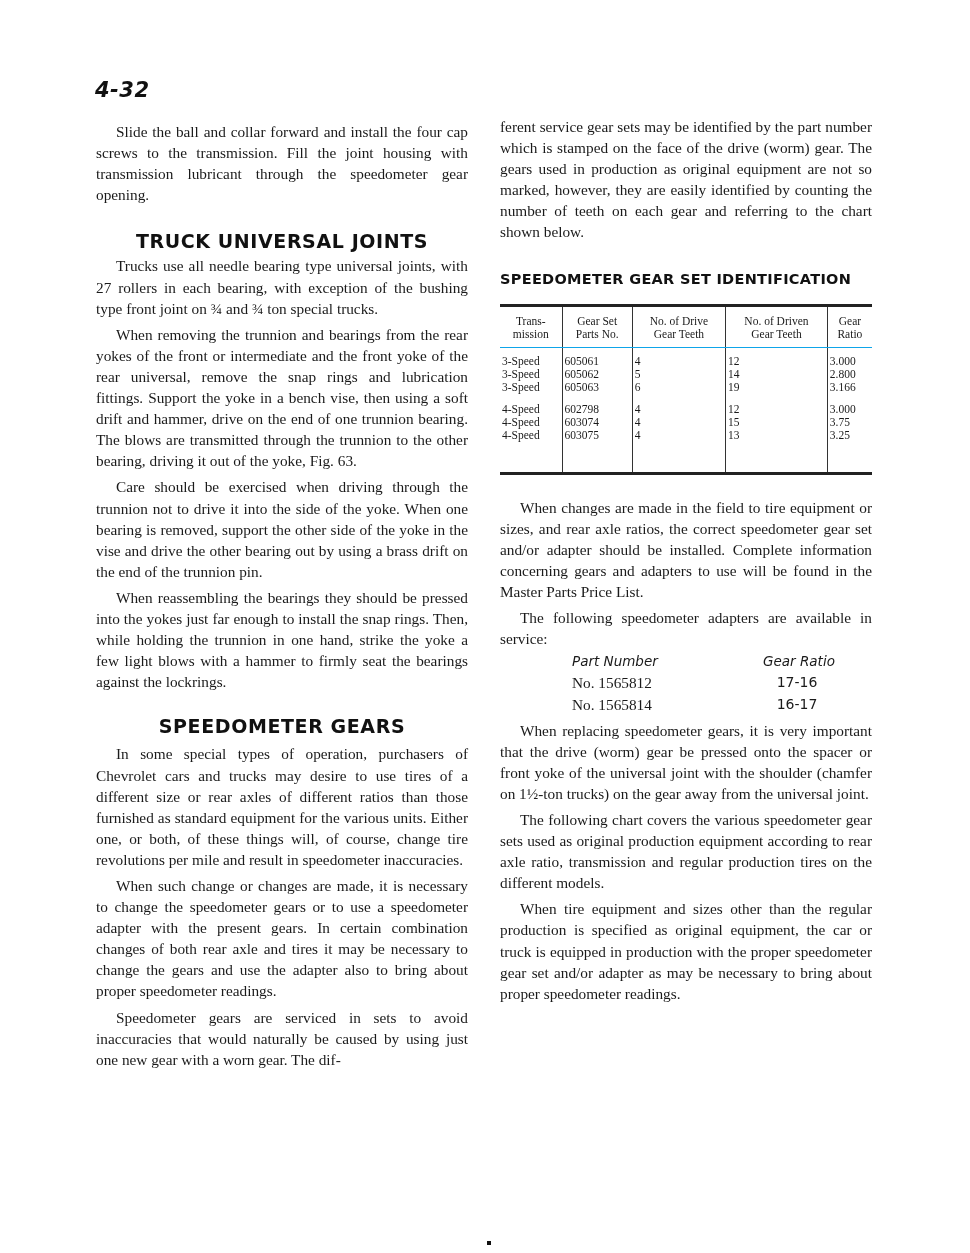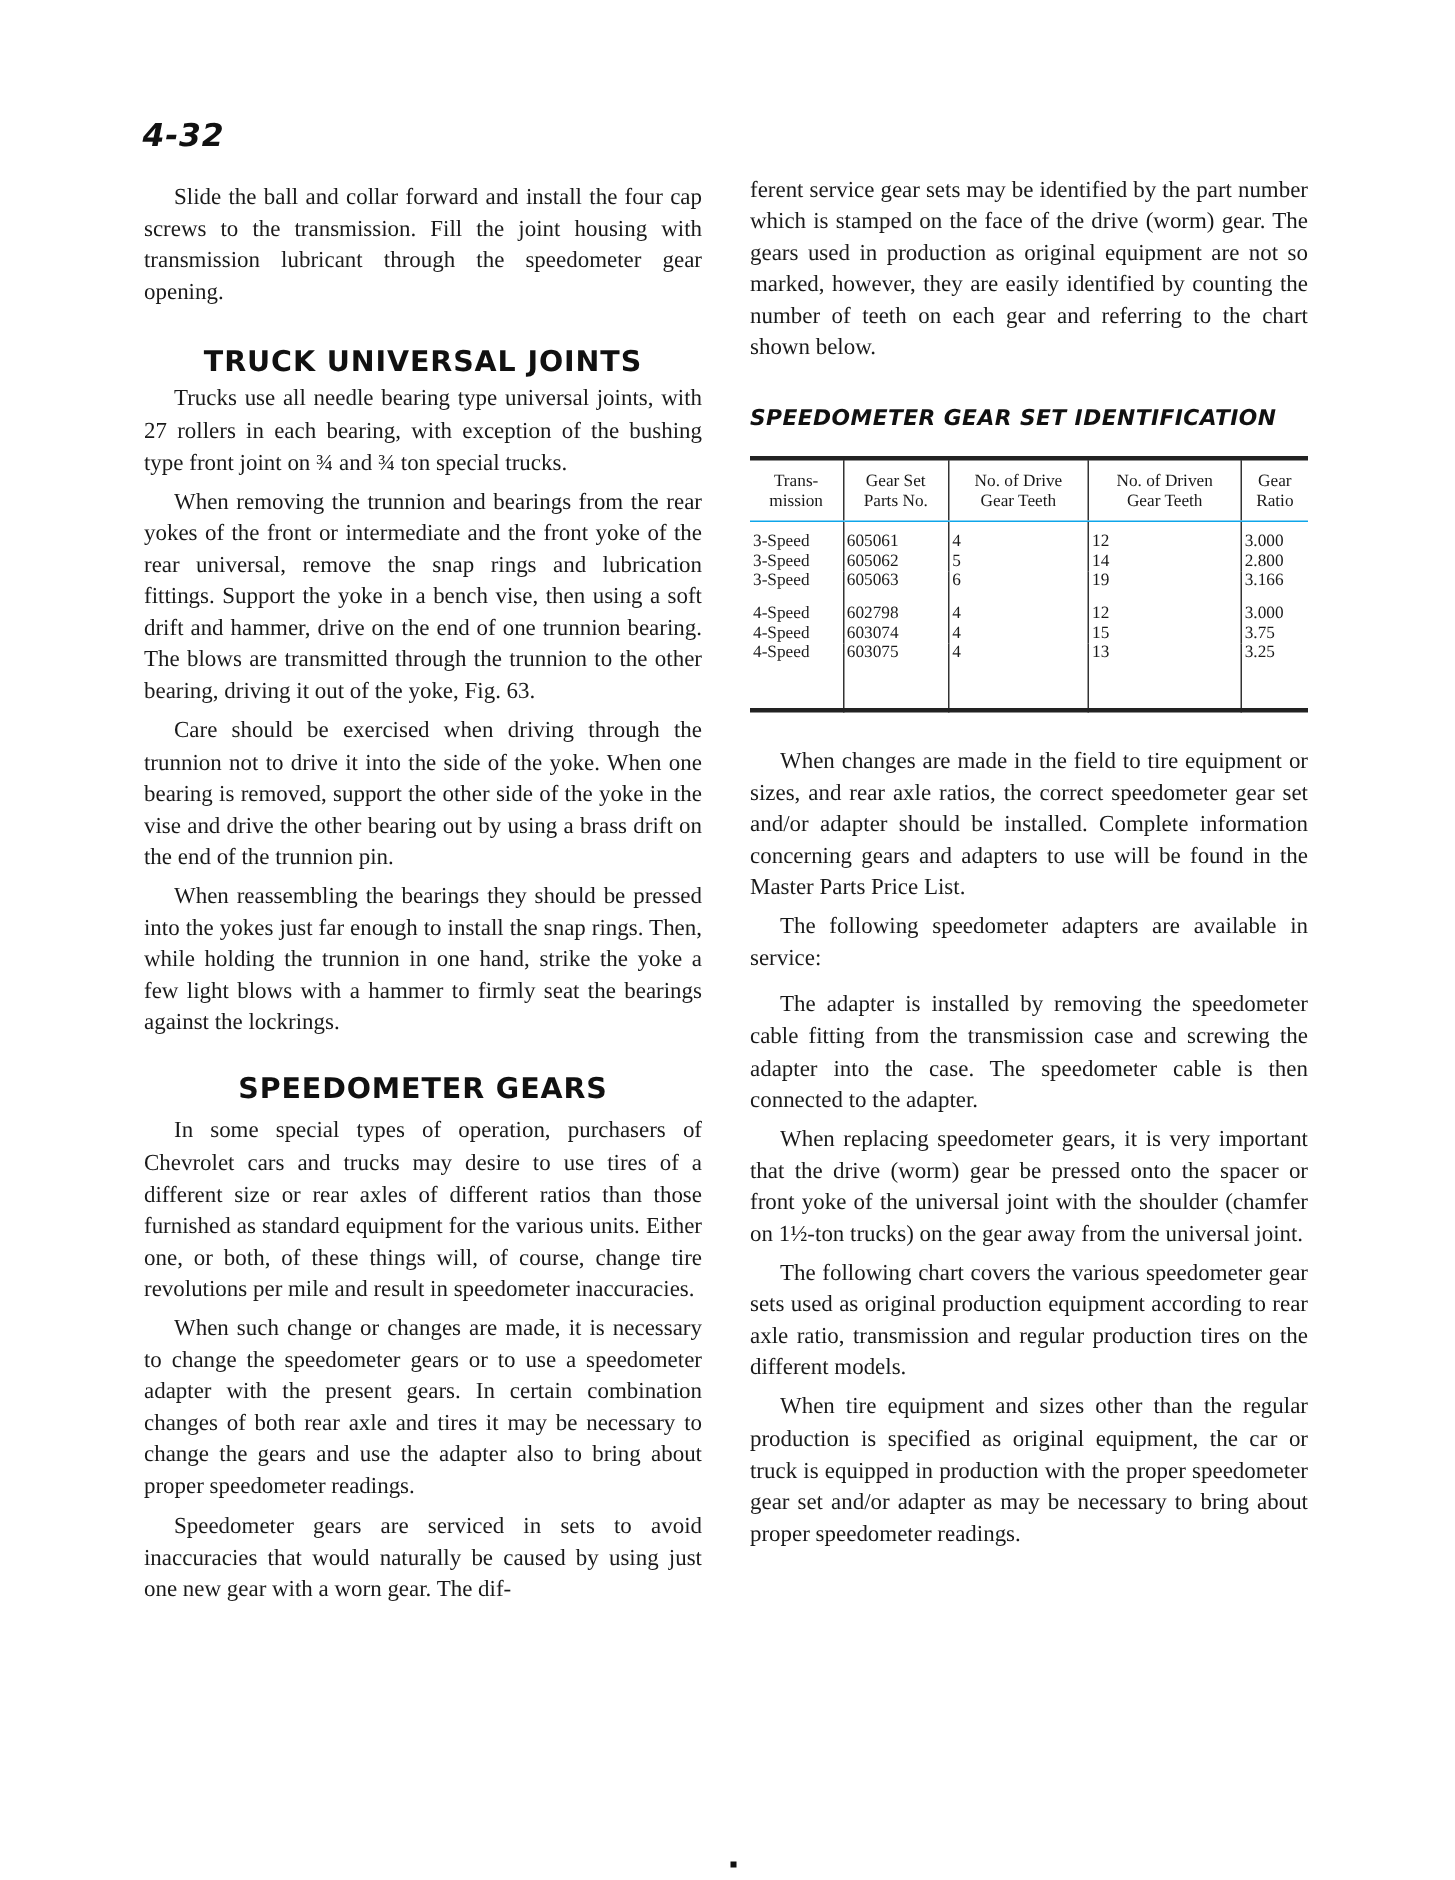--- a/index.html
+++ b/index.html
@@ -5,21 +5,21 @@
   html, body { margin: 0; padding: 0; background: #ffffff; }
   body { width: 970px; height: 1253px; position: relative; overflow: hidden; color: #1a1a1a; font-family: "Liberation Serif", "DejaVu Serif", serif; }
   .page-number { position: absolute; left: 95px; top: 78px; font-family: "DejaVu Sans", sans-serif; font-weight: bold; font-style: italic; font-size: 21px; letter-spacing: 0.5px; color: #111; }
   .col { position: absolute; top: 116px; width: 372px; font-size: 15.3px; line-height: 21.1px; text-align: justify; }
   .col-left { left: 96px; }
   .col-right { left: 500px; }
   .col p { margin: 0 0 0 0; text-indent: 20px; }
   .col p.gap { margin-top: 5px; }
   .col p.noindent { text-indent: 0; }
   h2.section { font-family: "DejaVu Sans", sans-serif; font-weight: bold; font-size: 19px; letter-spacing: 0.6px; text-align: center; margin: 0; color: #111; }
-  h3.table-title { font-family: "DejaVu Sans", sans-serif; font-weight: bold; font-size: 14.5px; letter-spacing: 0.3px; margin: 0; color: #111; font-style: italic; }
+  h3.table-title { font-family: "DejaVu Sans", sans-serif; font-weight: bold; font-size: 14.5px; letter-spacing: 0.3px; margin: 0; color: #111; }
   table.gears { border-collapse: collapse; width: 372px; font-size: 11.5px; line-height: 13px; }
   table.gears th { font-weight: normal; text-align: center; padding: 8px 2px 6px 2px; border-bottom: 1px solid #0ea5e9; border-left: 1.5px solid #333; }
   table.gears th:first-child, table.gears td:first-child { border-left: none; }
   table.gears td { text-align: left; padding: 0 2px; border-left: 1.5px solid #333; }
   table.gears { border-top: 3px solid #222; border-bottom: 3px solid #222; }
   table.gears tr.first td { padding-top: 7px; }
   table.gears tr.groupstart td { padding-top: 9px; }
   table.gears tr.last td { padding-bottom: 30px; }
   .adapter-table { margin: 2px 0 0 0; font-size: 15.3px; }
   .adapter-row { display: flex; }
@@ -113,20 +113,33 @@
         <td>4</td>
         <td>13</td>
         <td>3.25</td>
       </tr>
     </tbody>
   </table>
 
   <p style="margin-top:22px;">When changes are made in the field to tire equipment or sizes, and rear axle ratios, the correct speedometer gear set and/or adapter should be installed. Complete information concerning gears and adapters to use will be found in the Master Parts Price List.</p>
   <p class="gap">The following speedometer adapters are available in service:</p>
 
+  <div class="adapter-table">
+    <div class="adapter-row adapter-head">
+      <span class="c1">Part Number</span>
+      <span class="c2">Gear Ratio</span>
+    </div>
+    <div class="adapter-row adapter-val">
+      <span class="c1">No. 1565812</span>
+      <span class="c2">17-16</span>
+    </div>
+    <div class="adapter-row adapter-val">
+      <span class="c1">No. 1565814</span>
+      <span class="c2">16-17</span>
+    </div>
+  </div>
 
-  <p style="margin-top:10px;">The adapter is installed by removing the speedometer cable fitting from the transmission case and screwing the adapter into the case. The speedometer cable is then connected to the adapter.</p>
   <p class="gap">When replacing speedometer gears, it is very important that the drive (worm) gear be pressed onto the spacer or front yoke of the universal joint with the shoulder (chamfer on 1½-ton trucks) on the gear away from the universal joint.</p>
   <p class="gap">The following chart covers the various speedometer gear sets used as original production equipment according to rear axle ratio, transmission and regular production tires on the different models.</p>
   <p class="gap">When tire equipment and sizes other than the regular production is specified as original equipment, the car or truck is equipped in production with the proper speedometer gear set and/or adapter as may be necessary to bring about proper speedometer readings.</p>
 </div>
 
 <div class="footer-dot"></div>
 
 </body></html>

